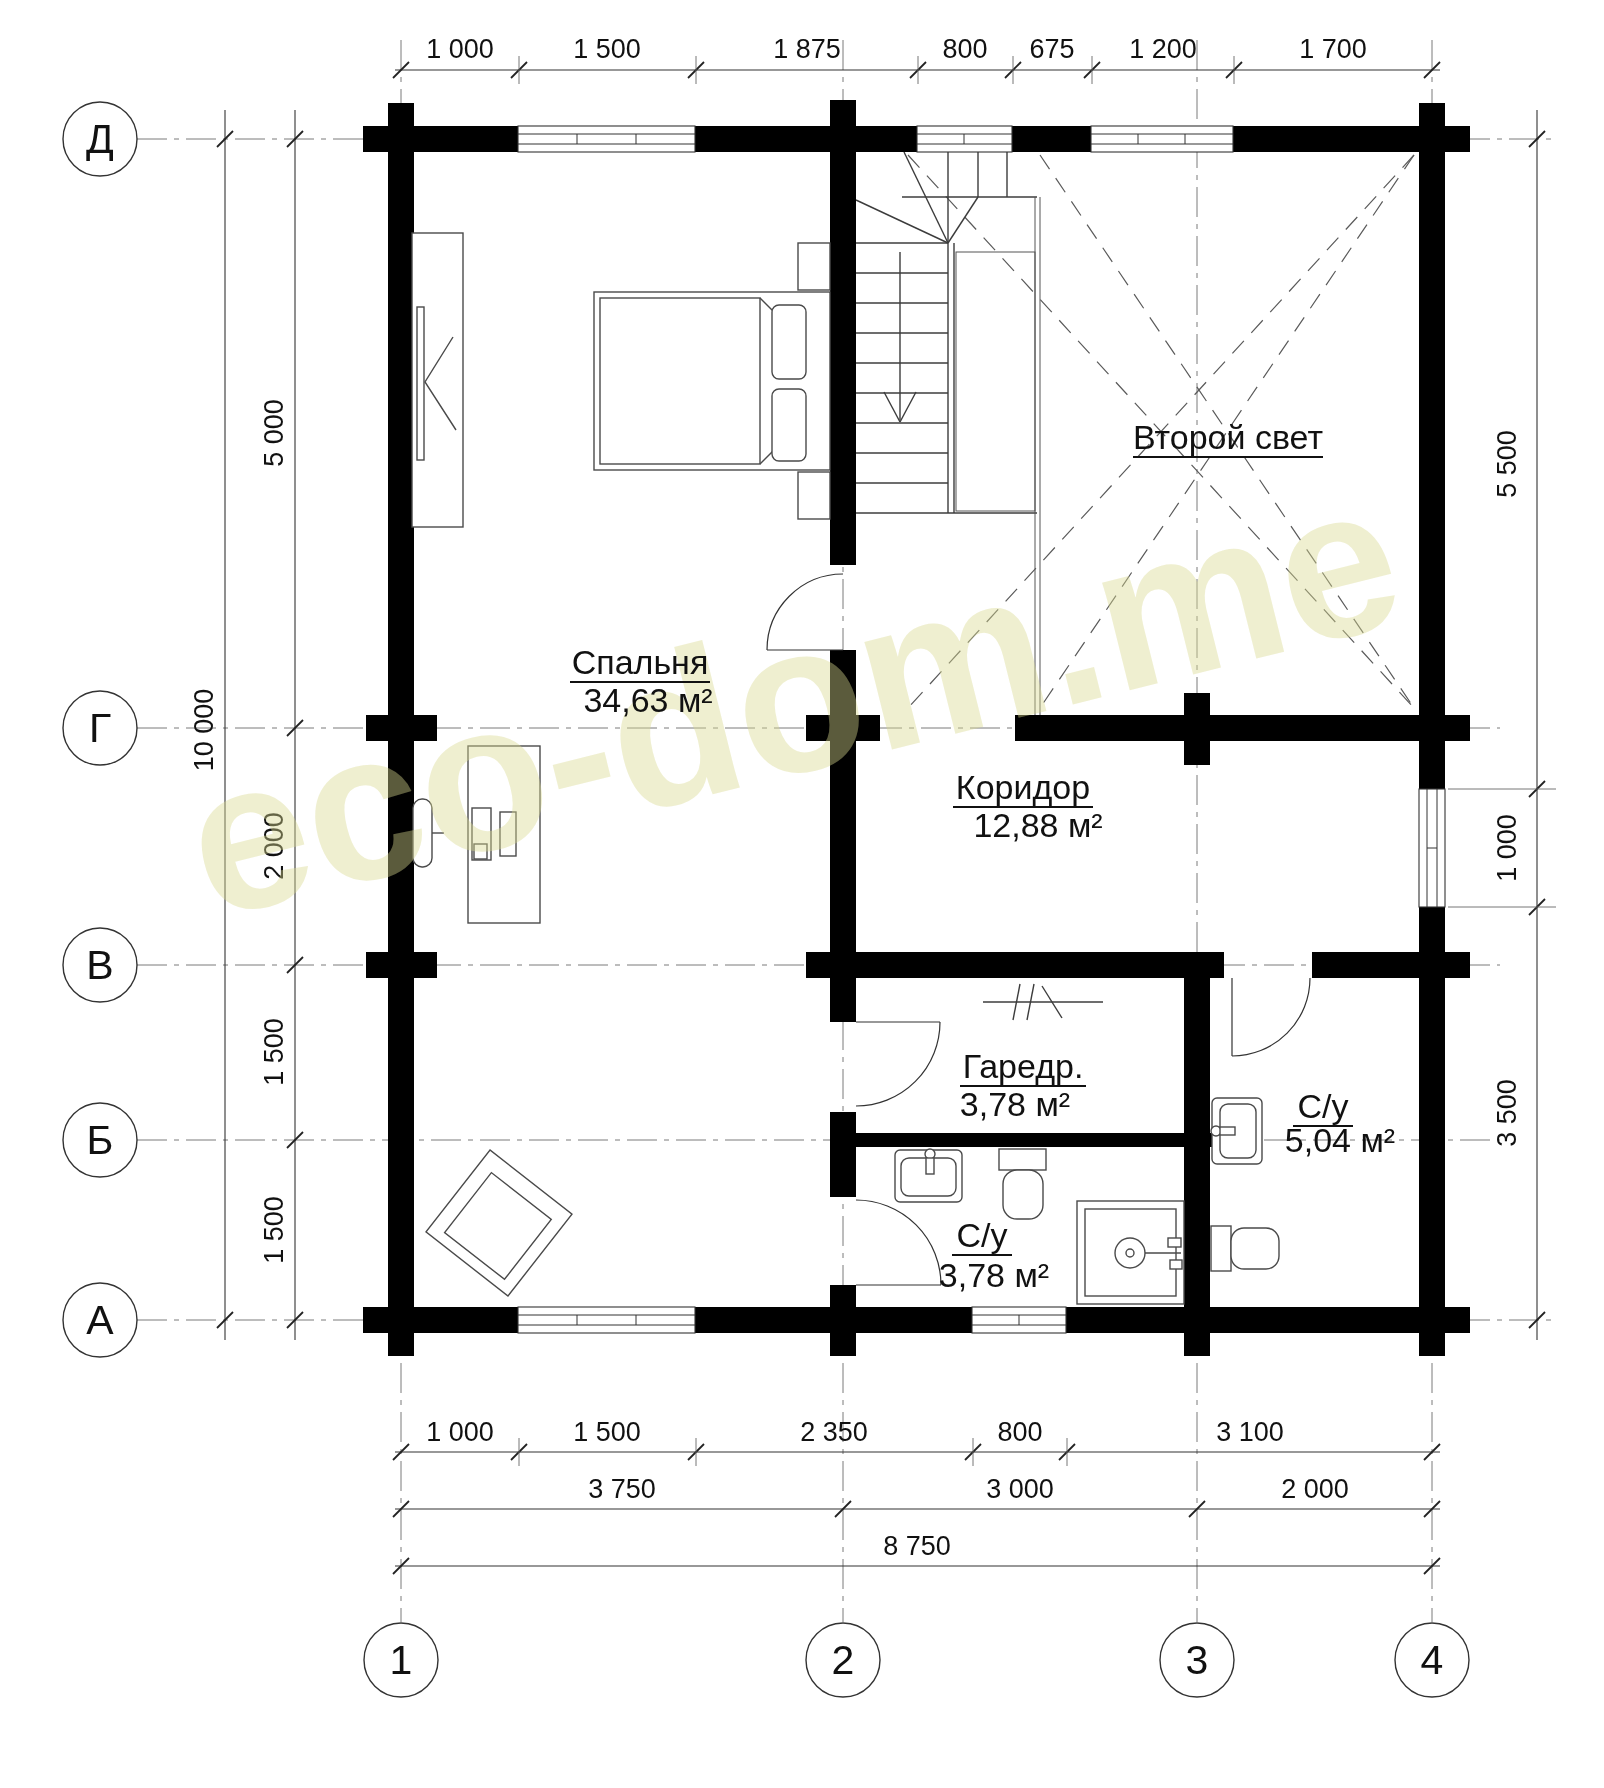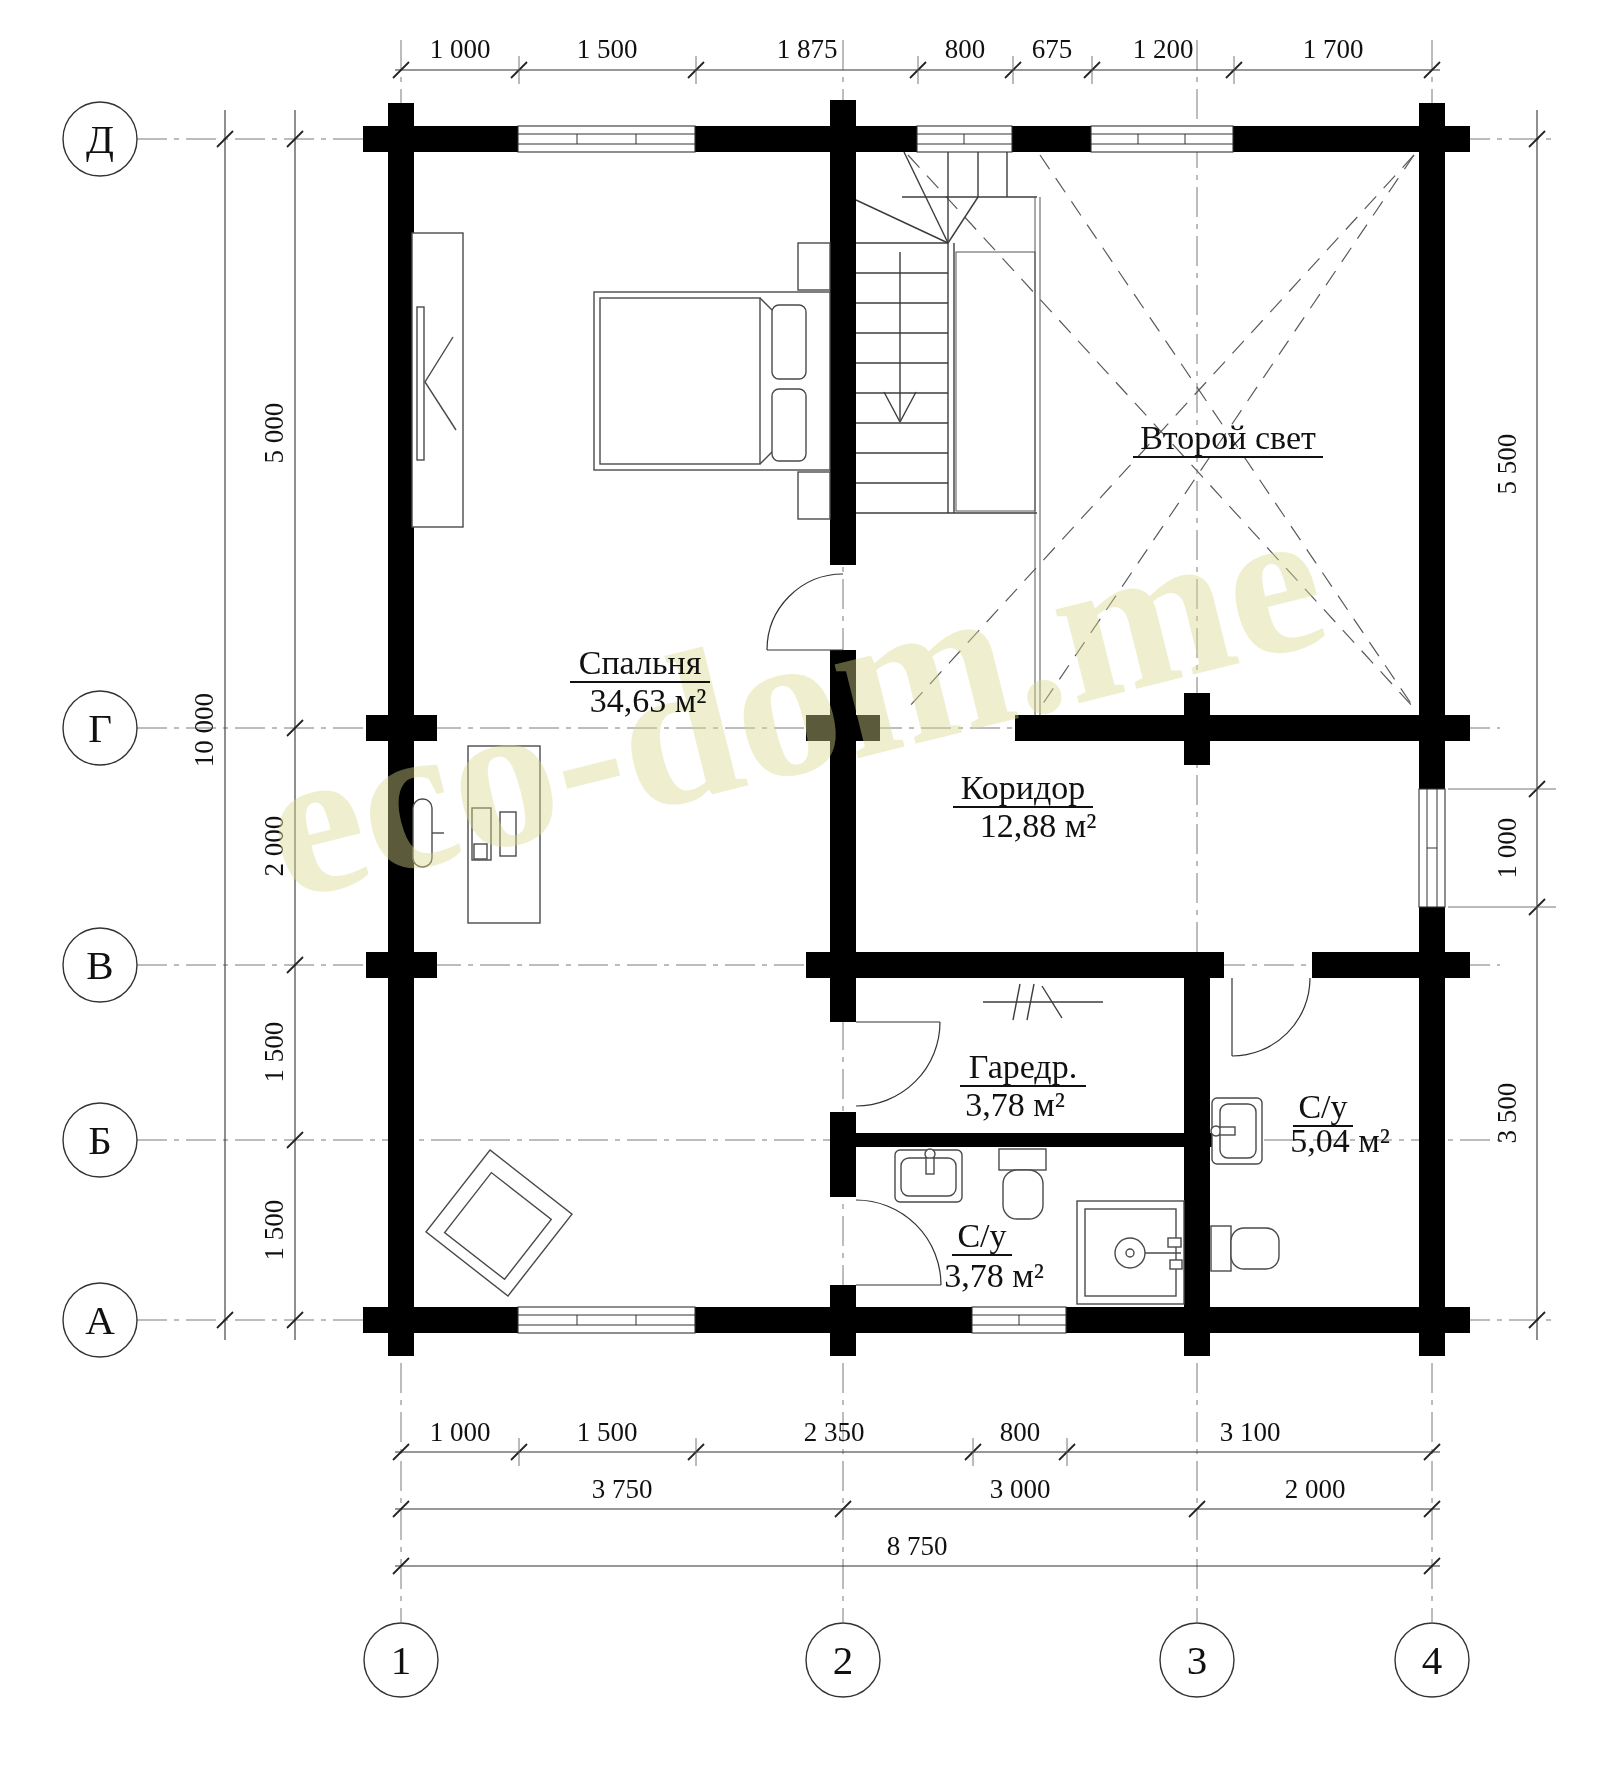--- a/index.html
+++ b/index.html
@@ -1,17 +1,17 @@
 <!DOCTYPE html>
 <html><head>
 <meta charset="utf-8">
 <style>
   html,body{margin:0;padding:0;background:#ffffff;}
   #stage{position:relative;width:1604px;height:1788px;background:#fff;overflow:hidden;
-         font-family:Liberation Serif, serif;}
+         font-family:Liberation Sans, sans-serif;}
   svg{position:absolute;left:0;top:0;}
   .wall{fill:#000;}
   .thin{stroke:#3c3c3c;stroke-width:1.4;fill:none;}
   .thin2{stroke:#555;stroke-width:1;fill:none;}
   .furn{stroke:#4a4a4a;stroke-width:1.4;fill:#fff;}
   .axis{stroke:#7a7a7a;stroke-width:1;fill:none;stroke-dasharray:30 7 5 7;}
   .xline{stroke:#5a5a5a;stroke-width:1.2;fill:none;stroke-dasharray:17 11;}
   .dimline{stroke:#333;stroke-width:1.1;fill:none;}
   .ext{stroke:#666;stroke-width:0.9;fill:none;}
   .tick{stroke:#222;stroke-width:1.8;fill:none;}

